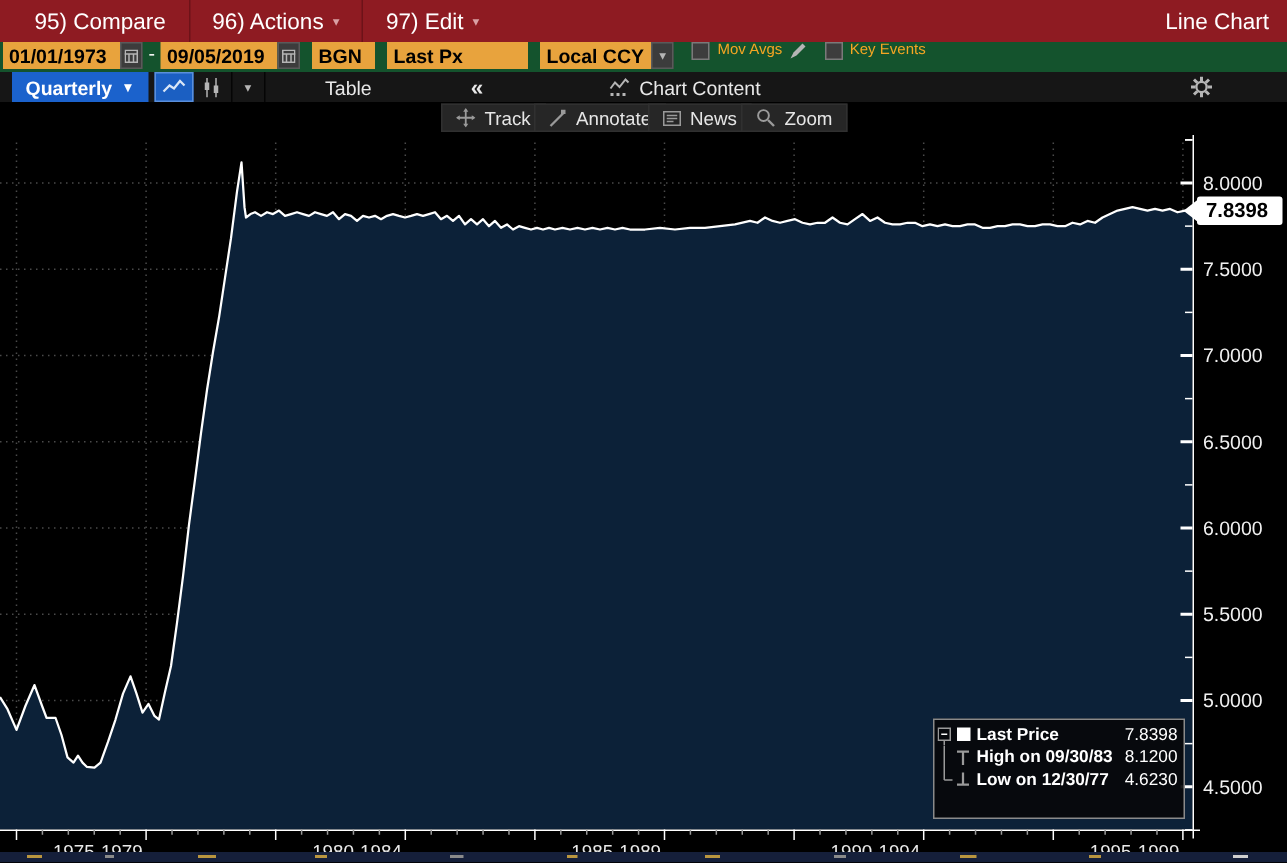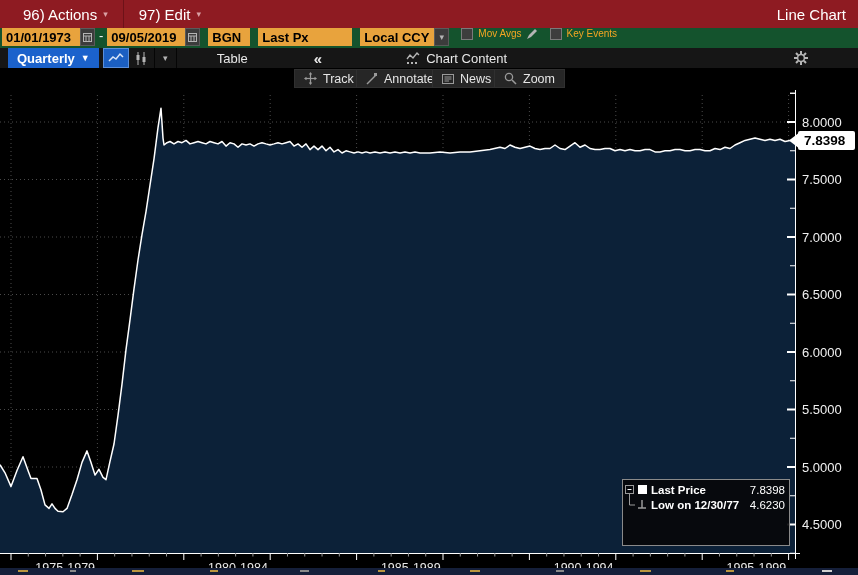--- a/index.html
+++ b/index.html
@@ -58,20 +58,23 @@
   
   .bottom-strip { position:absolute; left:0; top:568px; width:858px; height:7px; background:#151f3a; overflow:hidden; }
   .bstick { position:absolute; top:2px; height:2px; }
 </style>
 </head>
 <body>
 
 <div class="screen">
 
   <div class="titlebar">
+    <div class="red-btn">
+      <span>95) Compare</span>
+    </div>
     <div class="red-btn">
       <span>96) Actions</span>
       <span class="red-caret">▾</span>
     </div>
     <div class="red-btn">
       <span>97) Edit</span>
       <span class="red-caret">▾</span>
     </div>
     <div class="win-title">Line Chart</div>
   </div>
@@ -316,20 +319,29 @@
             <rect x="0.5" y="3.5" width="8" height="8" fill="none" stroke="#9a9a9a"></rect>
             <line x1="2.5" y1="7.5" x2="6.5" y2="7.5" stroke="#ffffff"></line>
             <line x1="4.5" y1="11.5" x2="4.5" y2="15" stroke="#9a9a9a"></line>
             <rect x="13" y="3" width="9" height="9" fill="#ffffff"></rect>
           </svg>
           <span class="legend-label">Last Price</span>
           <span class="legend-value">7.8398</span>
         </div>
         <div class="legend-row">
           <svg width="26" height="15" style="flex:0 0 26px;">
+            <line x1="4.5" y1="0" x2="4.5" y2="15" stroke="#9a9a9a"></line>
+            <line x1="13" y1="4" x2="21" y2="4" stroke="#9a9a9a" stroke-width="1.5"></line>
+            <line x1="17" y1="4" x2="17" y2="13" stroke="#9a9a9a" stroke-width="1.5"></line>
+          </svg>
+          <span class="legend-label">High on 09/30/83</span>
+          <span class="legend-value">8.1200</span>
+        </div>
+        <div class="legend-row">
+          <svg width="26" height="15" style="flex:0 0 26px;">
             <line x1="4.5" y1="0" x2="4.5" y2="8" stroke="#9a9a9a"></line>
             <line x1="4.5" y1="8" x2="10" y2="8" stroke="#9a9a9a"></line>
             <line x1="13" y1="11" x2="21" y2="11" stroke="#9a9a9a" stroke-width="1.5"></line>
             <line x1="17" y1="3" x2="17" y2="11" stroke="#9a9a9a" stroke-width="1.5"></line>
           </svg>
           <span class="legend-label">Low on 12/30/77</span>
           <span class="legend-value">4.6230</span>
         </div>
       </div>
   </div>

